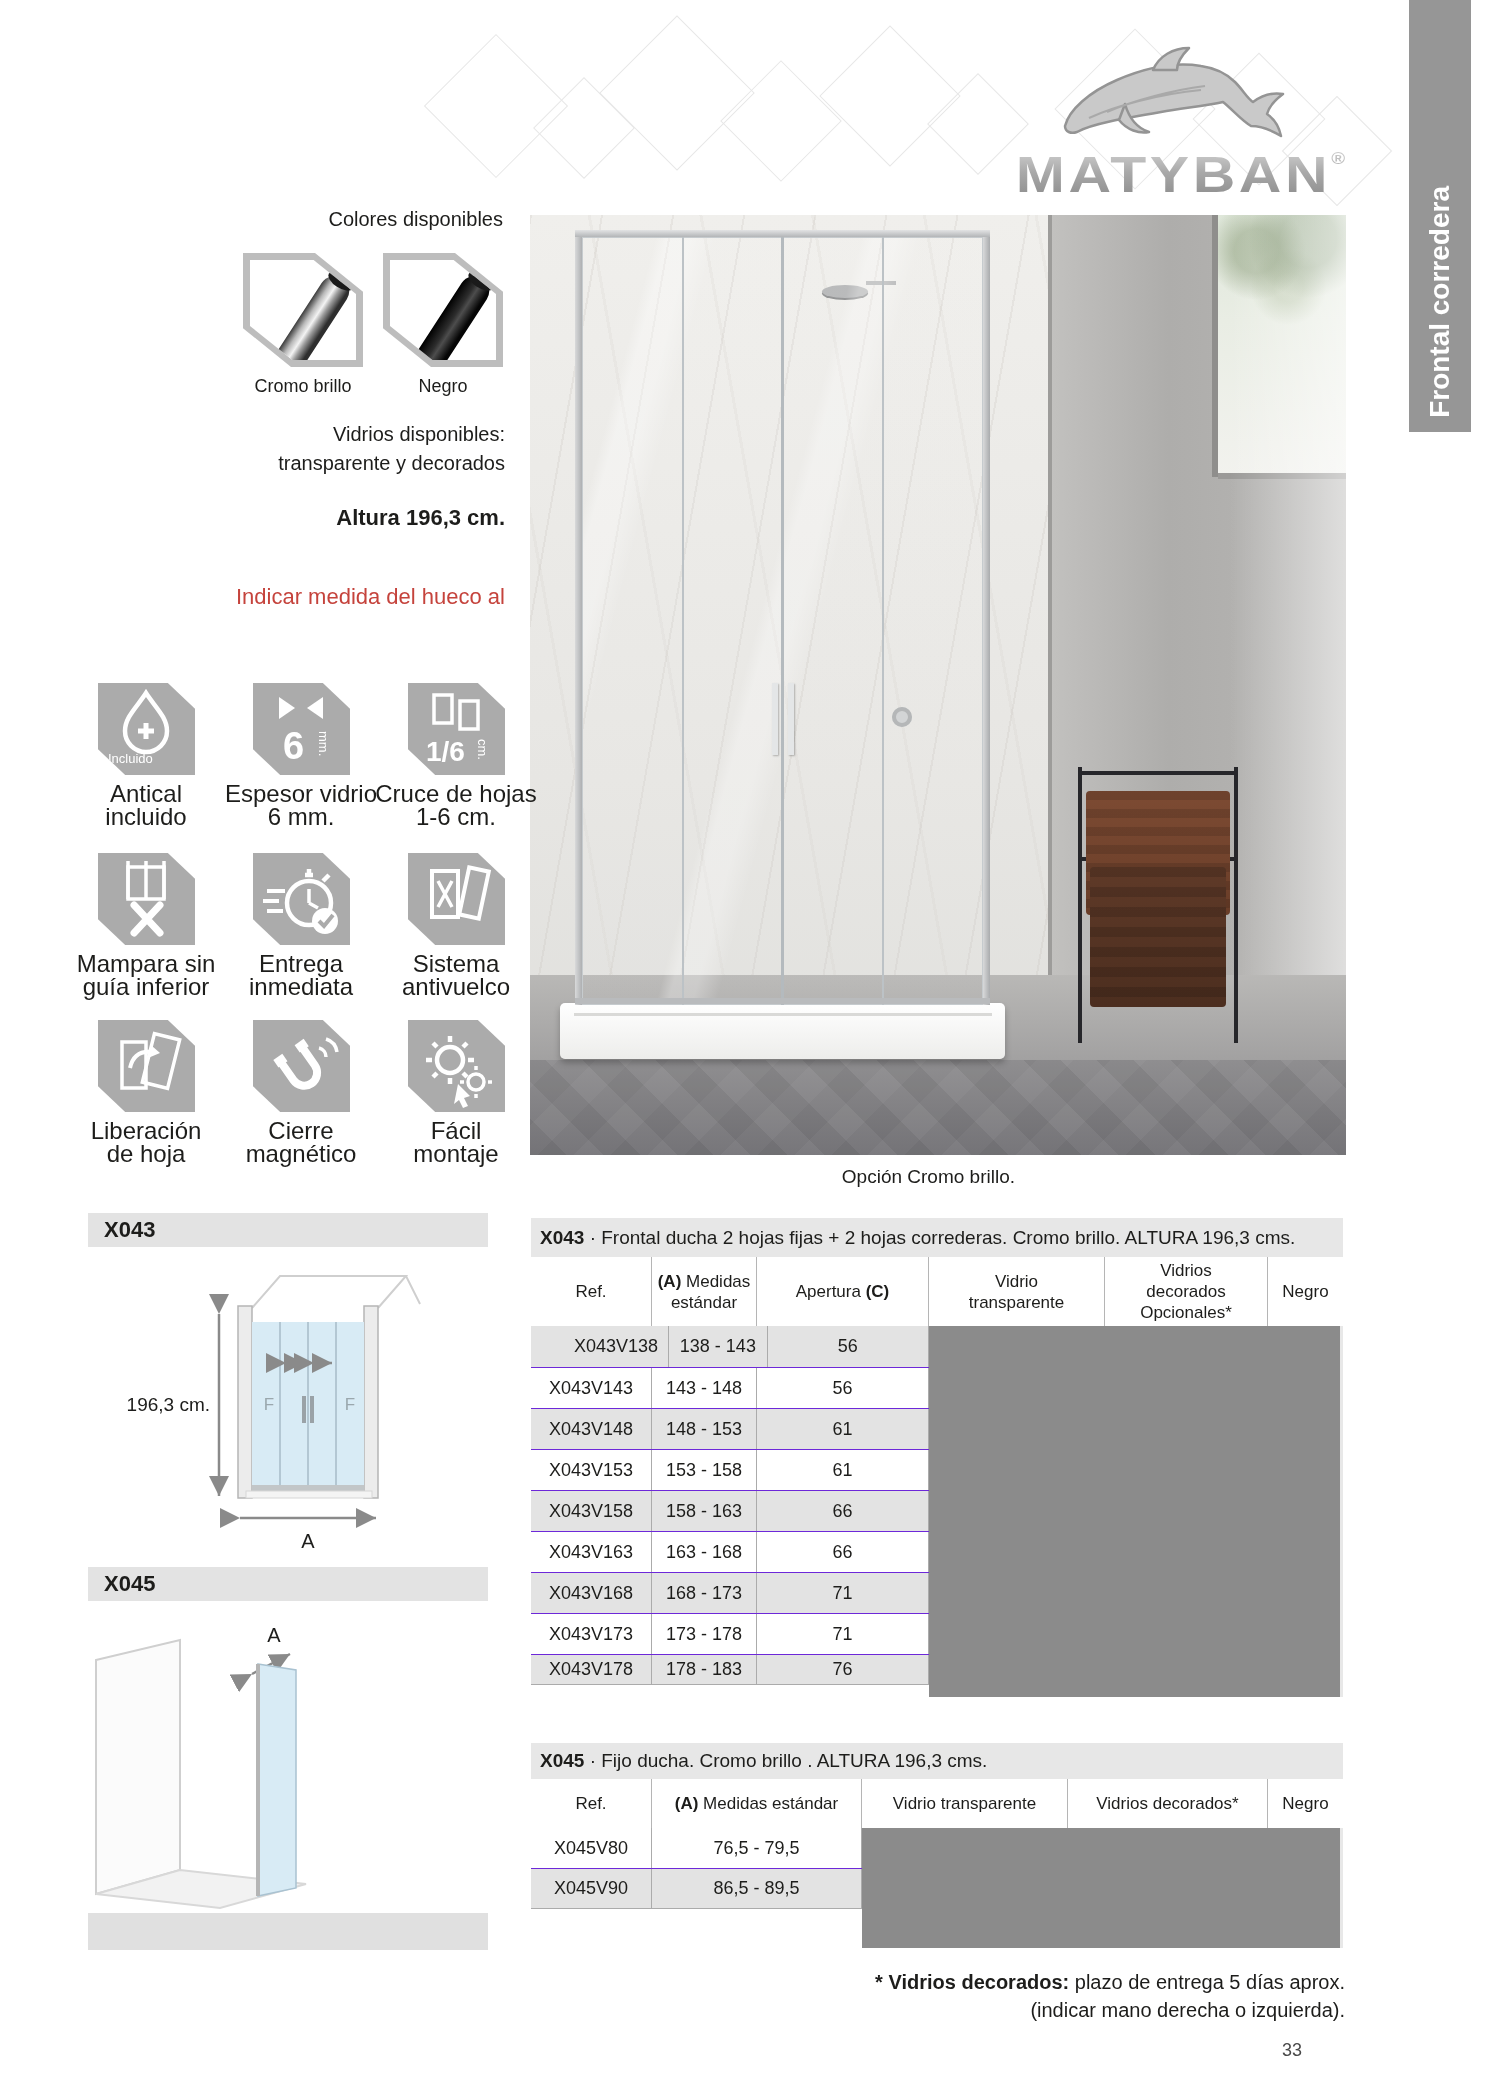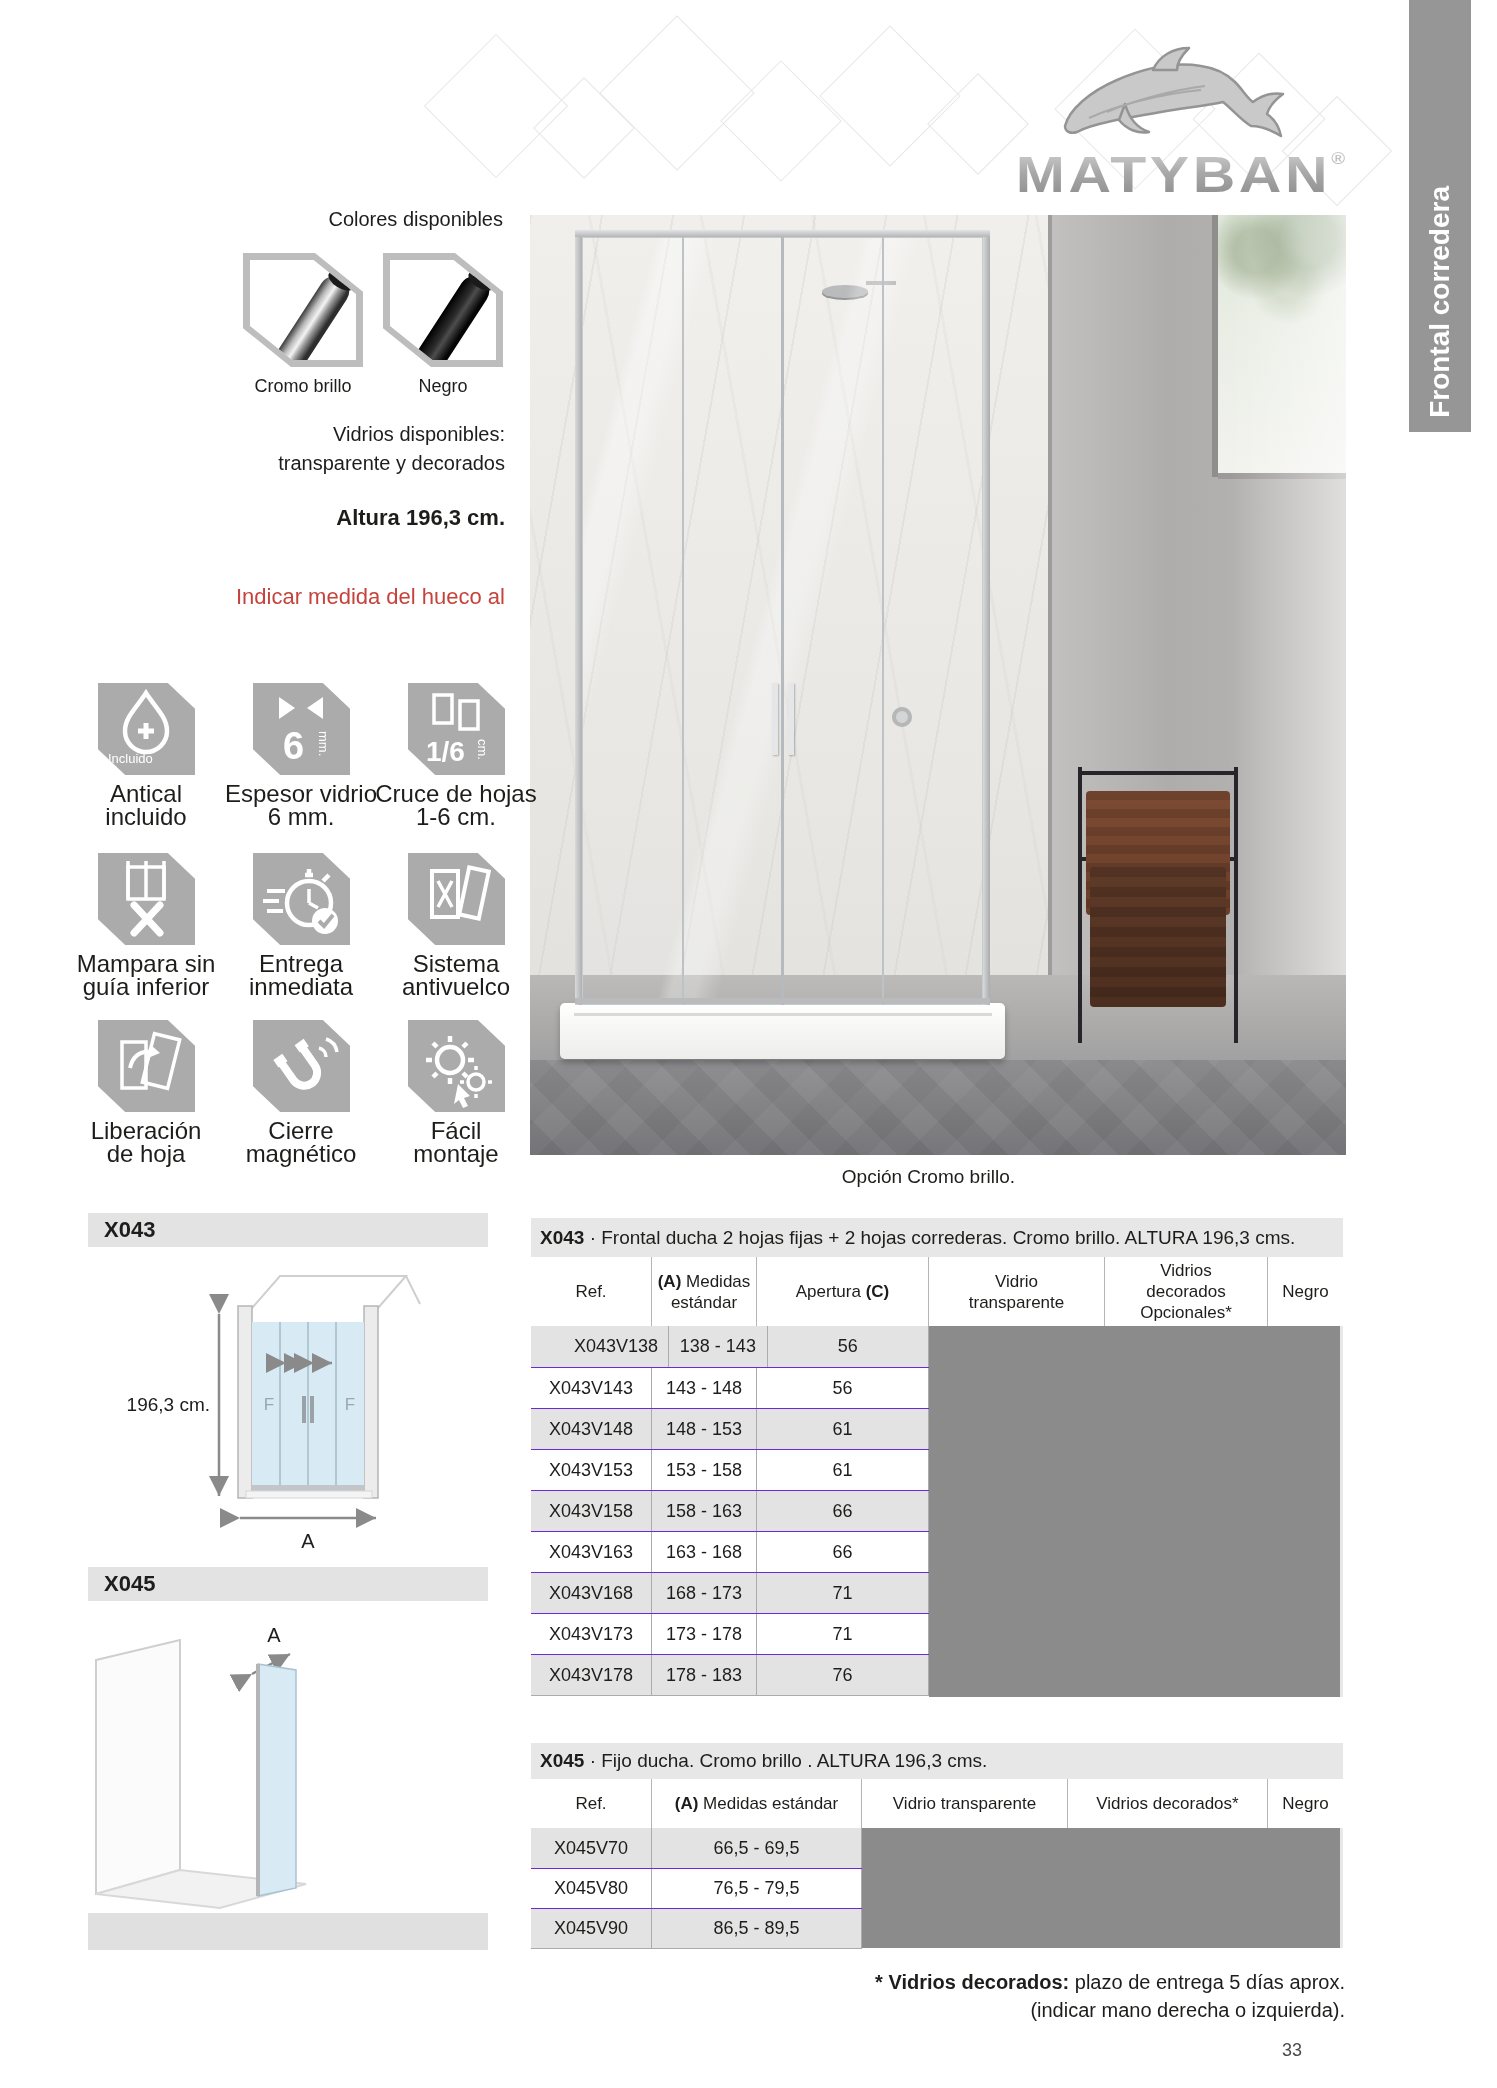--- a/index.html
+++ b/index.html
@@ -408,45 +408,41 @@
     <div class="trow alt" style="height:41px;">
         <div class="tc" style="width:121px;">X043V168</div>
         <div class="tc" style="width:105px;">168 - 173</div>
         <div class="tc" style="width:172px;">71</div>
       </div>
     <div class="trow" style="height:41px;">
         <div class="tc" style="width:121px;">X043V173</div>
         <div class="tc" style="width:105px;">173 - 178</div>
         <div class="tc" style="width:172px;">71</div>
       </div>
-    <div class="trow alt" style="height:41px;">
+    <div class="trow alt" style="height:30px;">
         <div class="tc" style="width:121px;">X043V178</div>
         <div class="tc" style="width:105px;">178 - 183</div>
         <div class="tc" style="width:172px;">76</div>
       </div>
   </div>
   <div class="gray-block" style="left:929px;top:1326px;width:414px;height:371px;"></div>
 
   <div class="tbl-title" style="top:1743px;height:36px;">
     <b>X045</b><span> · Fijo ducha. Cromo brillo . ALTURA 196,3 cms.</span>
   </div>
   <div class="hdr" style="top:1779px;height:49px;">
     <div class="hc" style="width:121px;">Ref.</div>
     <div class="hc" style="width:210px;">
       <div><b>(A)</b><span> Medidas estándar</span></div>
     </div>
     <div class="hc" style="width:206px;">Vidrio transparente</div>
     <div class="hc" style="width:200px;">Vidrios decorados*</div>
     <div class="hc" style="width:75px;">Negro</div>
   </div>
   <div class="tbody-left" style="top:1828px;width:331px;border-bottom:1px solid #ababab;">
-    <div class="trow alt" style="height:40px;">
-        <div class="tc" style="width:121px;">X045V70</div>
-        <div class="tc" style="width:210px;">66,5 - 69,5</div>
-      </div>
     <div class="trow" style="height:40px;">
         <div class="tc" style="width:121px;">X045V80</div>
         <div class="tc" style="width:210px;">76,5 - 79,5</div>
       </div>
     <div class="trow alt" style="height:40px;">
         <div class="tc" style="width:121px;">X045V90</div>
         <div class="tc" style="width:210px;">86,5 - 89,5</div>
       </div>
   </div>
   <div class="gray-block" style="left:862px;top:1828px;width:481px;height:120px;"></div>

